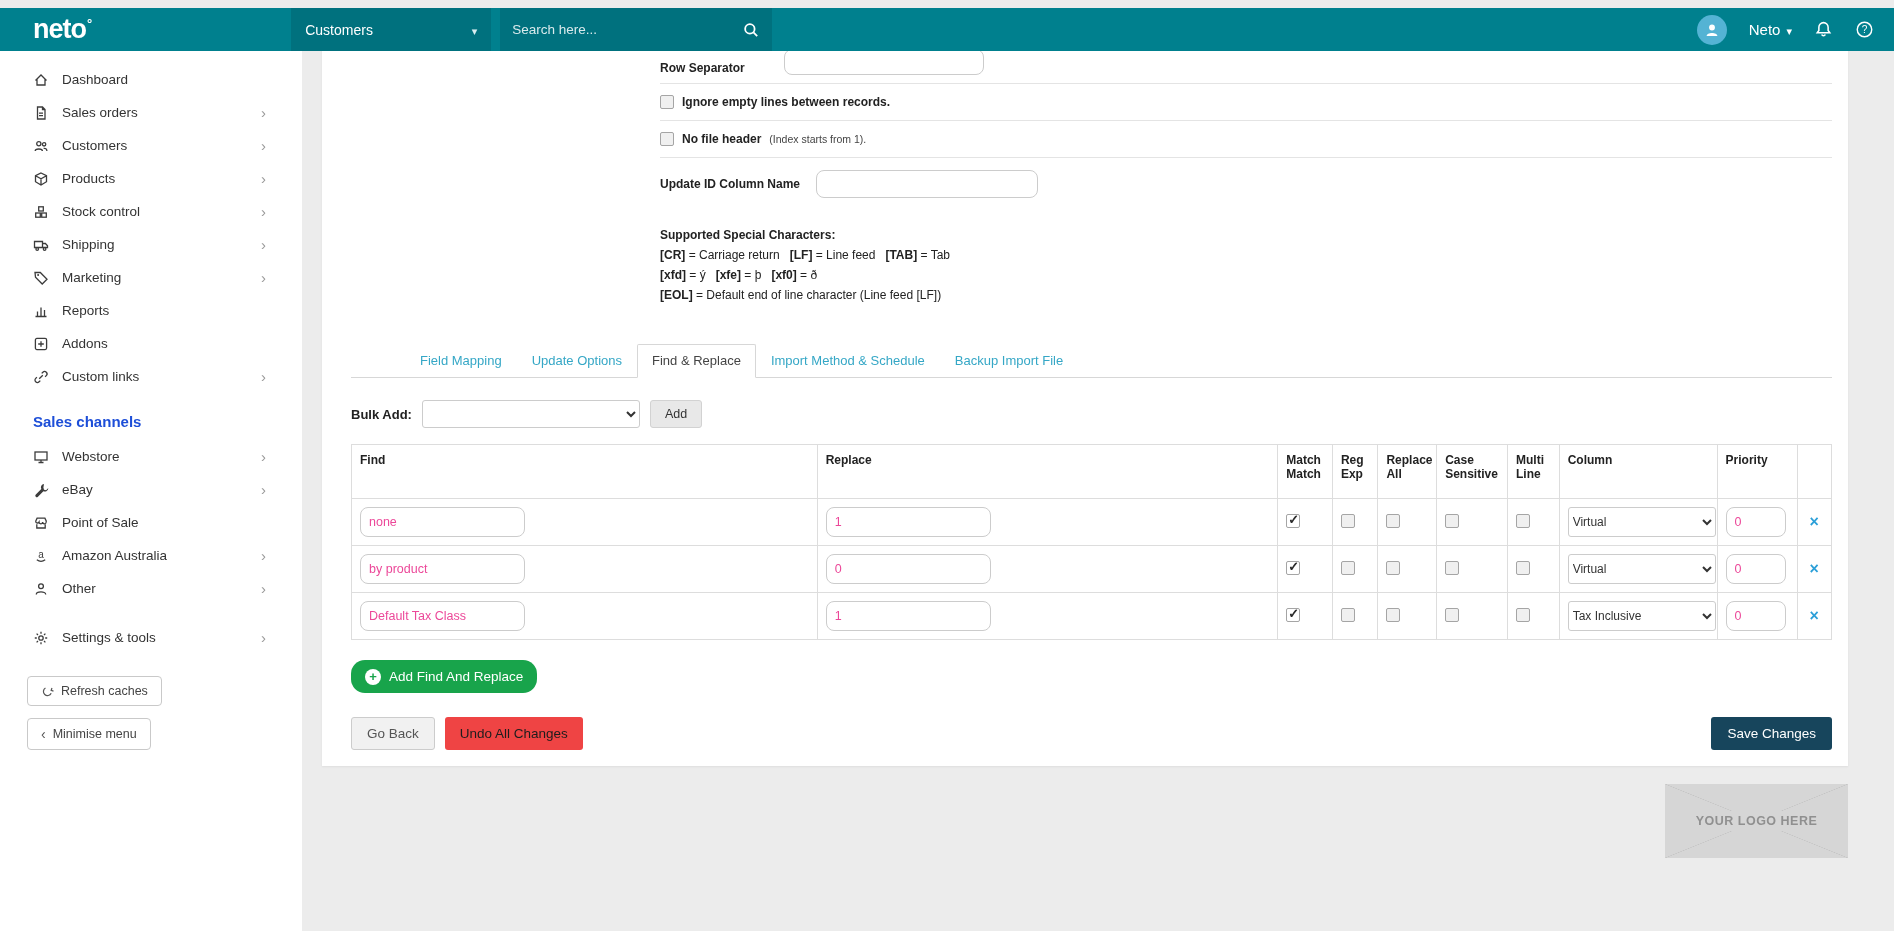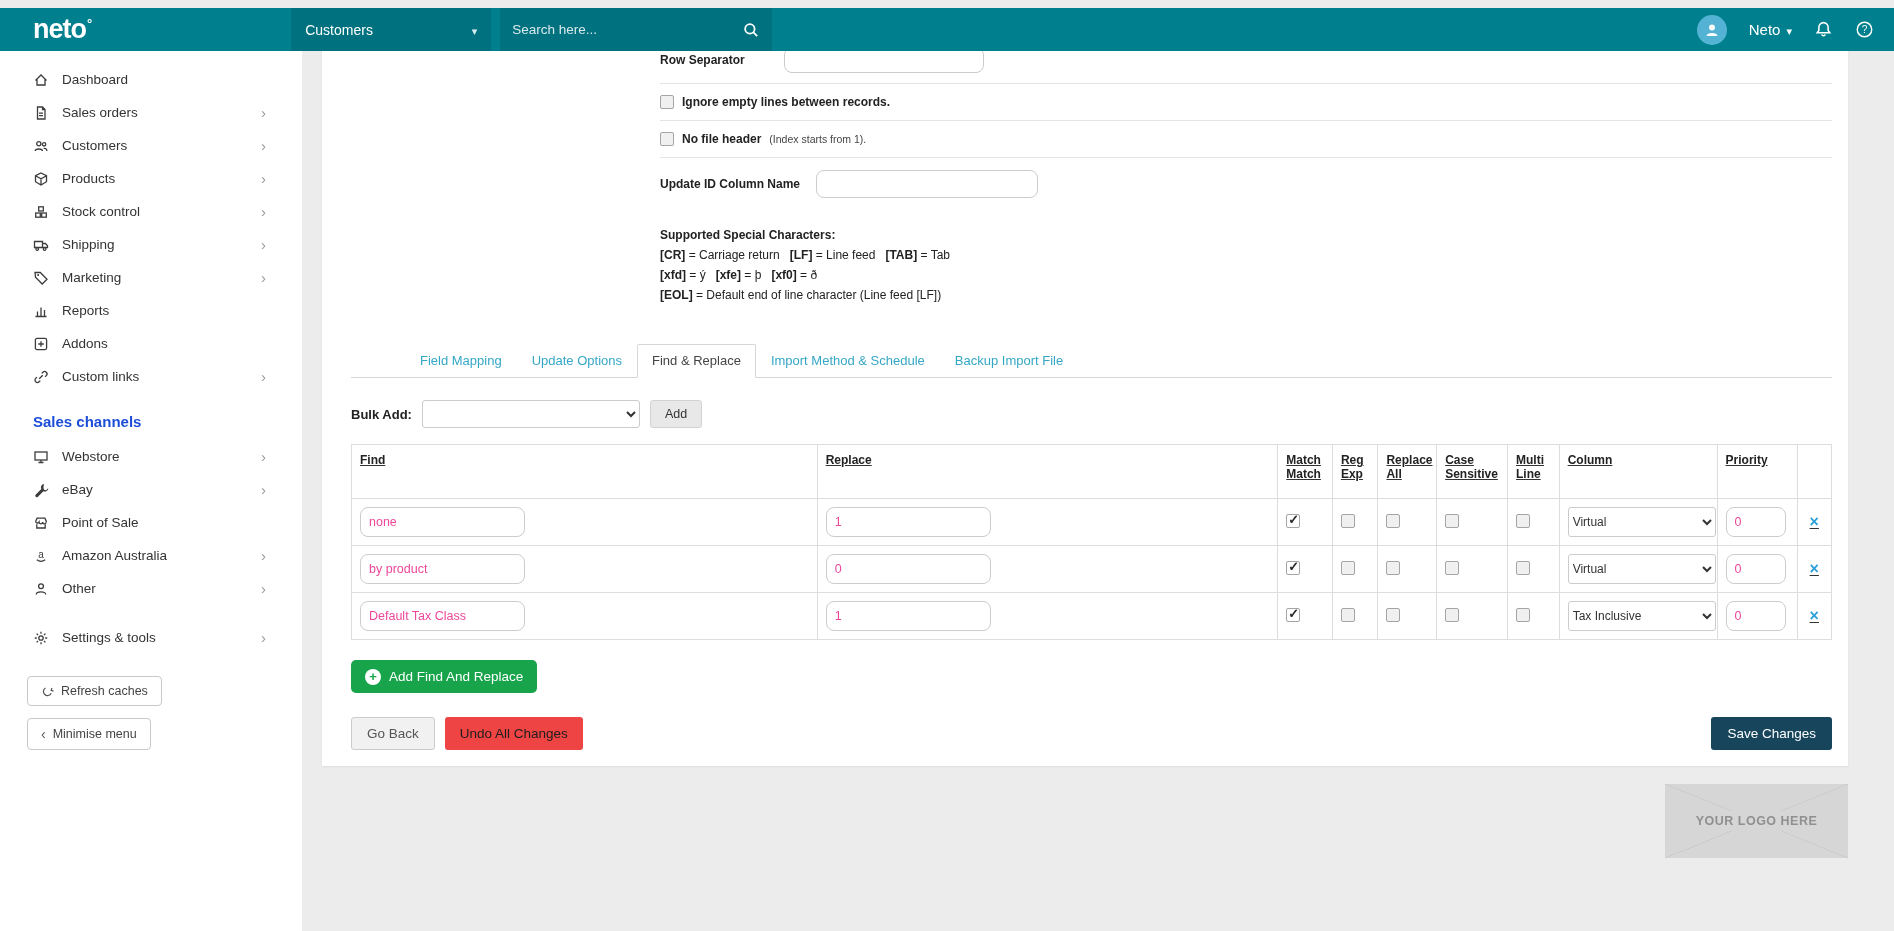--- a/index.html
+++ b/index.html
@@ -33,21 +33,21 @@
   .side-btn { margin:0 0 0 27px; display:inline-flex; align-items:center; gap:7px; border:1px solid #c9c9c9; border-radius:4px; background:#fff; color:#444; font-size:12.5px; padding:7px 13px; cursor:pointer; font-family:"Liberation Sans",sans-serif; }
   .btn-row { margin-top:22px; }
   .btn-row2 { margin-top:12px; }
   .chev-left::before { content:"‹"; font-size:14px; color:#555; }
 
   
   .main { position:absolute; left:302px; top:43px; right:0; bottom:0; background:#ececec; }
   .card { margin-left:20px; width:1526px; min-height:723px; background:#fff; box-shadow:0 1px 2px rgba(0,0,0,.06); padding:2px 16px 16px 29px; }
 
   .form-block { margin-left:309px; }
-  .frow1 { display:flex; align-items:center; gap:12px; height:30px; }
+  .frow1 { display:flex; align-items:flex-end; gap:12px; height:30px; }
   .blabel { font-size:12px; font-weight:bold; color:#222; }
   .tinput { height:26px; border:1px solid #ccc; border-radius:8px; padding:8px 8px; font-size:12.5px; font-family:"Liberation Sans",sans-serif; color:#ec4899; outline:none; }
   .frow1 .tinput { width:200px; }
   .hdiv { border:none; border-top:1px solid #e4e4e4; margin-top:8px; }
   .chkrow { padding:11px 0; display:flex; align-items:center; gap:8px; }
   .note { font-size:10.5px; color:#444; font-weight:normal; }
   .updrow { display:flex; align-items:center; gap:16px; margin-top:12px; }
   .updrow .tinput { width:222px; height:28px; }
 
   input[type=checkbox] { appearance:none; -webkit-appearance:none; width:14px; height:14px; border:1px solid #a5a5a5; background:#f0f0f0; border-radius:2px; position:relative; cursor:pointer; flex:none; }
@@ -64,34 +64,34 @@
   .tabs { margin-top:42px; border-bottom:1px solid #d7d7d7; padding-left:54px; display:flex; }
   .tab { display:inline-block; padding:8px 14px 9px; font-size:13px; color:#35a7c6; text-decoration:none; cursor:pointer; margin-bottom:-1px; border:1px solid transparent; }
   .tab.active { color:#444; background:#fff; border:1px solid #d7d7d7; border-bottom-color:#fff; border-radius:2px 2px 0 0; cursor:default; }
 
   
   .bulkrow { margin-top:22px; display:flex; align-items:center; gap:10px; }
   .bulkrow select { width:218px; height:28px; border:1px solid #ccc; border-radius:3px; font-size:12.5px; color:#333; background:#fff; padding:0 4px; outline:none; }
   .btn-plain { height:28px; padding:0 14px; background:#e8e8e8; border:1px solid #d2d2d2; border-radius:3px; font-size:12.5px; color:#333; cursor:pointer; font-family:"Liberation Sans",sans-serif; }
 
   
-  table.fr { width:100%; margin-top:16px; border-collapse:collapse; table-layout:fixed;text-decoration:underline; }
+  table.fr { width:100%; margin-top:16px; border-collapse:collapse; table-layout:fixed; }
   table.fr th, table.fr td { border:1px solid #ddd; font-size:12px; color:#222; padding:8px; vertical-align:middle; text-align:left; }
   table.fr th { font-weight:bold; vertical-align:top; height:54px; }
   table.fr td { height:47px; }
   td.ck, th.ck-h { }
   td.ck { text-align:center; }
   table.fr .tinput { width:165px; height:30px; }
   table.fr .pinput { width:60px; height:30px; }
   table.fr select { width:148px; height:30px; border:1px solid #ccc; border-radius:3px; font-size:12px; color:#333; background:#fff; outline:none; }
   .del { color:#2b9fd8; font-size:13px; font-weight:bold; text-decoration:none; cursor:pointer; display:block; text-align:center; }
   .del::after { content:"×"; font-size:16px; line-height:1; }
 
   
-  .btn-green { margin-top:20px; display:inline-flex; align-items:center; gap:8px; background:#18a44b; color:#fff; border:none; border-radius:5px; height:33px; padding:0 14px; font-size:13.5px; cursor:pointer; font-family:"Liberation Sans",sans-serif; }
+  .btn-green { margin-top:20px; display:inline-flex; align-items:center; gap:8px; background:#18a44b; color:#fff; border:none; border-radius:14px; height:33px; padding:0 14px; font-size:13.5px; cursor:pointer; font-family:"Liberation Sans",sans-serif; }
   .plus-circle { width:16px; height:16px; border-radius:50%; background:#fff; color:#18a44b; display:inline-flex; align-items:center; justify-content:center; font-weight:bold; }
   .plus-circle::before { content:"+"; font-size:13px; line-height:1; }
   .footer-row { margin-top:24px; display:flex; align-items:center; gap:10px; }
   .btn-gray { background:#f1f1f1; border:1px solid #ccc; color:#555; border-radius:3px; height:33px; padding:0 15px; font-size:13.5px; cursor:pointer; font-family:"Liberation Sans",sans-serif; }
   .btn-yellow { background:#ef4444; border:none; color:#1d1d1d; border-radius:3px; height:33px; padding:0 15px; font-size:13.5px; cursor:pointer; font-family:"Liberation Sans",sans-serif; }
   .btn-dark { margin-left:auto; background:#17455c; border:none; color:#fff; border-radius:3px; height:33px; padding:0 16px; font-size:13.5px; cursor:pointer; font-family:"Liberation Sans",sans-serif; }
 
   
   .logo-ph { position:absolute; right:46px; top:741px; width:183px; height:74px; background:
       linear-gradient(to top right, transparent calc(50% - 0.5px), #c3c3c3 50%, transparent calc(50% + 0.5px)),

